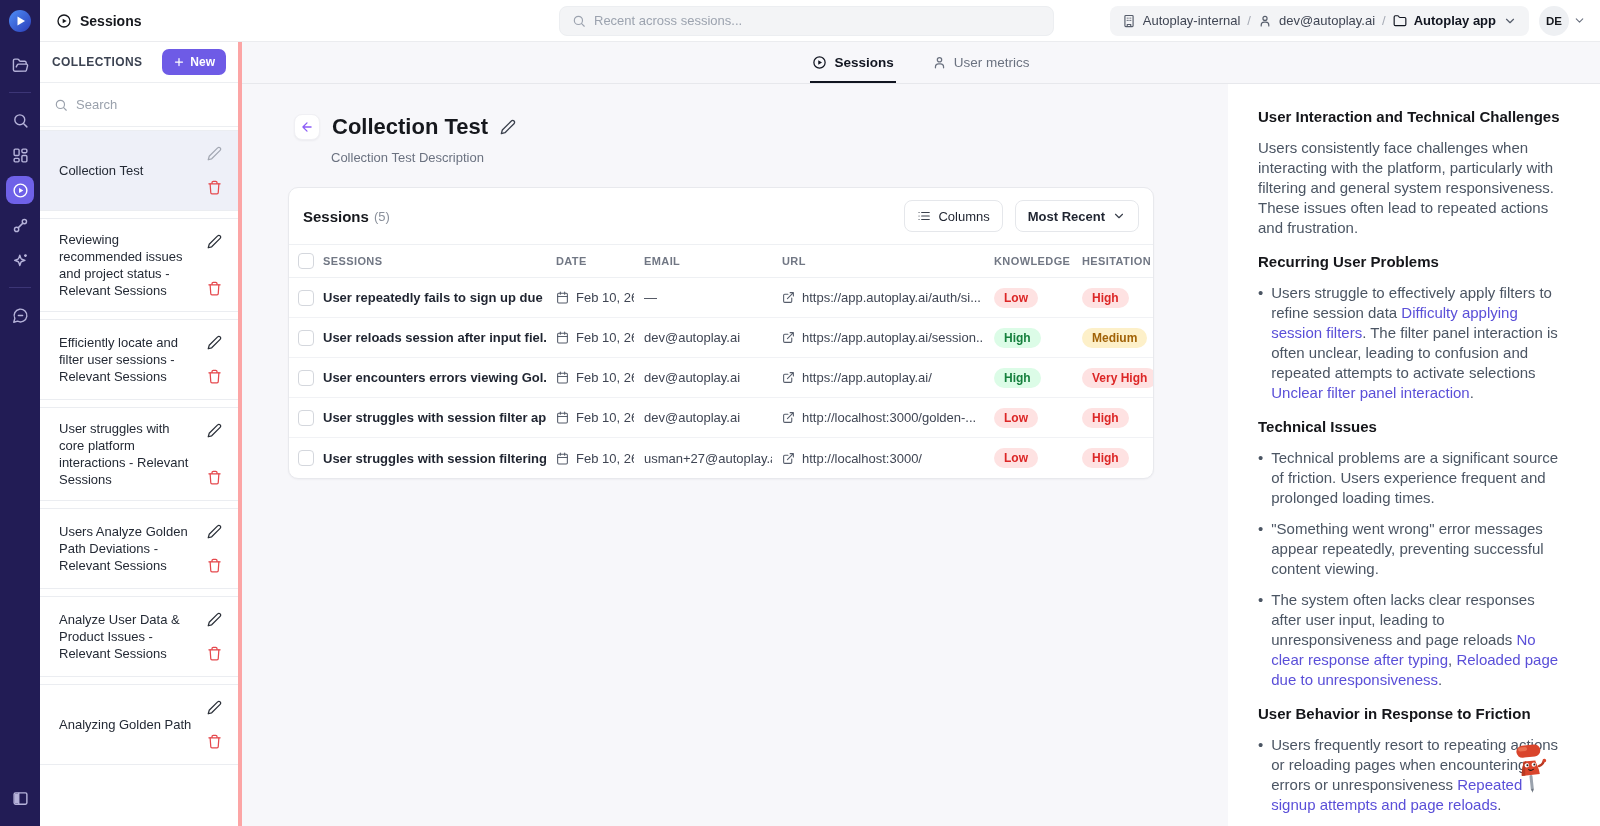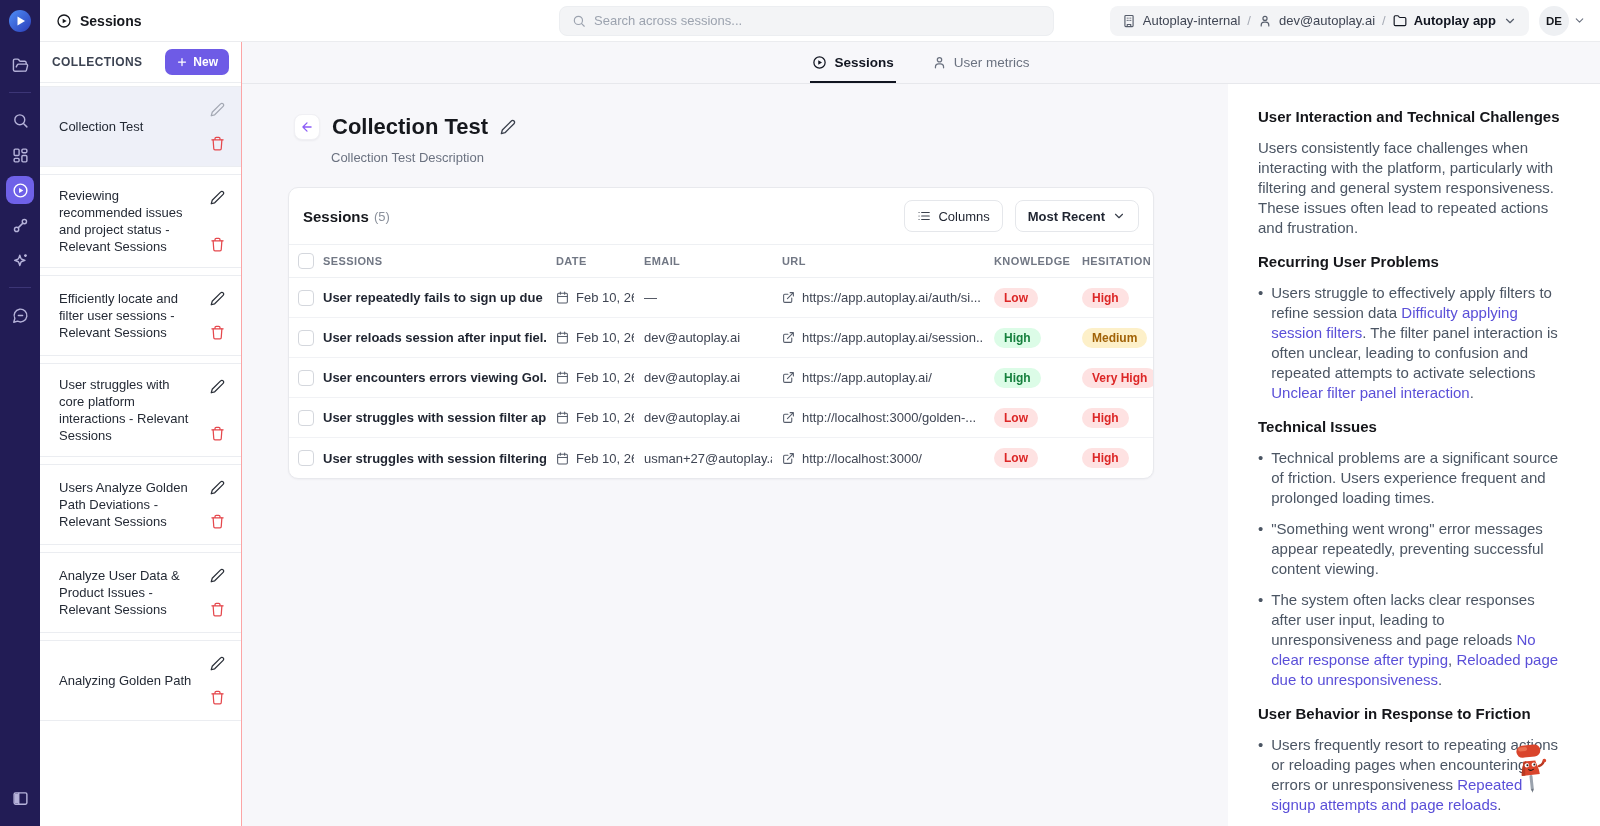--- a/index.html
+++ b/index.html
@@ -34,21 +34,21 @@
   .crumb-project svg { color:#111520; }
   .crumb-chevron { color:#6b7280; }
   .avatar-group { display:flex; align-items:center; gap:4px; cursor:pointer; }
   .avatar { width:30px; height:30px; border-radius:50%; background:#eef0f3; display:flex; align-items:center; justify-content:center; font-size:11.5px; font-weight:700; color:#16181d; }
   .avatar-group svg { width:13px; height:13px; color:#6b7280; }
 
   
   .content-row { flex:1; display:flex; min-height:0; }
 
   
-  .sidebar { width:202px; background:#fff; border-right:1px solid #fca5a5; display:flex; flex-direction:column; flex-shrink:0; }
+  .sidebar { width:202px; background:#fff; border-right:4px solid #fca5a5; display:flex; flex-direction:column; flex-shrink:0; }
   .sidebar-header { height:41px; border-bottom:1px solid #eceef1; display:flex; align-items:center; justify-content:space-between; padding:0 12px; flex-shrink:0; }
   .sidebar-header-label { font-size:12px; font-weight:700; letter-spacing:.4px; color:#3c4352; }
   .new-button { height:26px; background:#6e5be6; color:#fff; border:none; border-radius:7px; font-size:12px; font-weight:600; display:flex; align-items:center; gap:5px; padding:4px 11px; cursor:pointer; font-family:inherit; }
   .new-button svg { width:12px; height:12px; }
   .sidebar-search { height:44px; border-bottom:1px solid #eceef1; display:flex; align-items:center; gap:8px; padding:0 14px; color:#9aa1ac; font-size:13px; flex-shrink:0; }
   .sidebar-search svg { width:14px; height:14px; }
   .collection-list { flex:1; overflow:hidden; padding-top:3px; }
   .citem { border-top:1px solid #ebedf1; border-bottom:1px solid #ebedf1; margin-bottom:7px; padding:12px 12px 12px 19px; display:flex; justify-content:space-between; gap:8px; min-height:81px; cursor:pointer; background:#fff; }
   .citem.active { background:#eef0f8; }
   .citem-label { font-size:13px; line-height:17px; color:#242a35; align-self:center; }
@@ -201,21 +201,21 @@
             <circle cx="12" cy="12" r="9"></circle>
             <path d="M10 8.5 16 12l-6 3.5Z" fill="currentColor" stroke="none"></path>
           </svg>
         <span>Sessions</span>
       </div>
       <div class="topbar-search">
         <svg viewBox="0 0 24 24" fill="none" stroke="currentColor" stroke-width="2" stroke-linecap="round">
             <circle cx="11" cy="11" r="7"></circle>
             <path d="m16.5 16.5 4.5 4.5"></path>
           </svg>
-        <span>Search across sessions...</span>
+        <span>Recent across sessions...</span>
       </div>
       <div class="topbar-right">
         <div class="breadcrumb">
           <svg viewBox="0 0 24 24" fill="none" stroke="currentColor" stroke-width="2" stroke-linejoin="round">
               <rect x="5" y="2.5" width="14" height="19" rx="1.5"></rect>
               <path d="M9 22v-4h6v4"></path>
               <path d="M9 7h.01M15 7h.01M9 11h.01M15 11h.01M12 7h.01M12 11h.01" stroke-linecap="round"></path>
             </svg>
           <span>Autoplay-internal</span>
           <span class="crumb-sep">/</span>
@@ -248,20 +248,27 @@
 
       <div class="sidebar">
         <div class="sidebar-header">
           <span class="sidebar-header-label">COLLECTIONS</span>
           <button class="new-button">
             <svg viewBox="0 0 24 24" fill="none" stroke="currentColor" stroke-width="2.5" stroke-linecap="round">
                 <path d="M12 5v14M5 12h14"></path>
               </svg>
             <span>New</span>
           </button>
+        </div>
+        <div class="sidebar-search">
+          <svg viewBox="0 0 24 24" fill="none" stroke="currentColor" stroke-width="2" stroke-linecap="round">
+              <circle cx="11" cy="11" r="7"></circle>
+              <path d="m16.5 16.5 4.5 4.5"></path>
+            </svg>
+          <span>Search</span>
         </div>
         <div class="collection-list" id="collection-list">
             <div class="citem active">
     <span class="citem-label">Collection Test</span>
     <span class="citem-actions">
       <span class="act edit">
         <svg viewBox="0 0 24 24" fill="none" stroke="currentColor" stroke-width="2" stroke-linecap="round" stroke-linejoin="round">
                     <path d="M17 3a2.83 2.83 0 1 1 4 4L7.5 20.5 2 22l1.5-5.5Z"></path>
                   </svg>
       </span>

